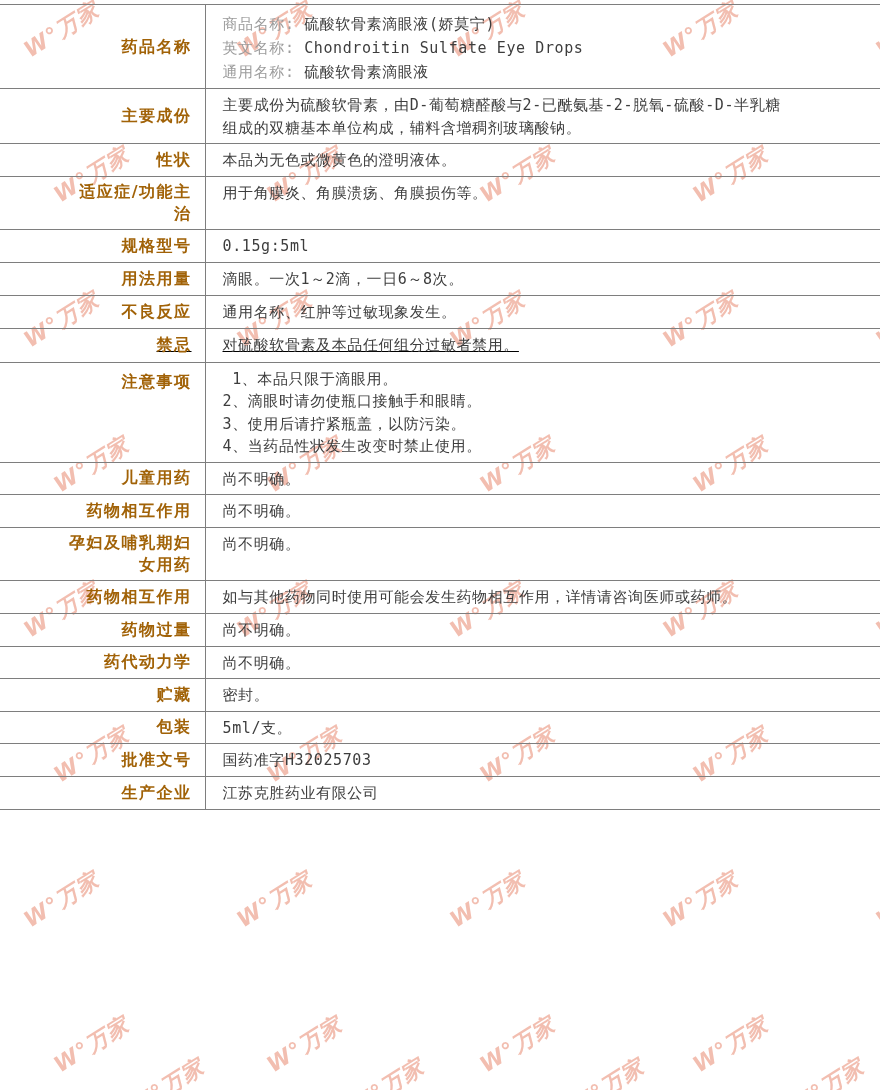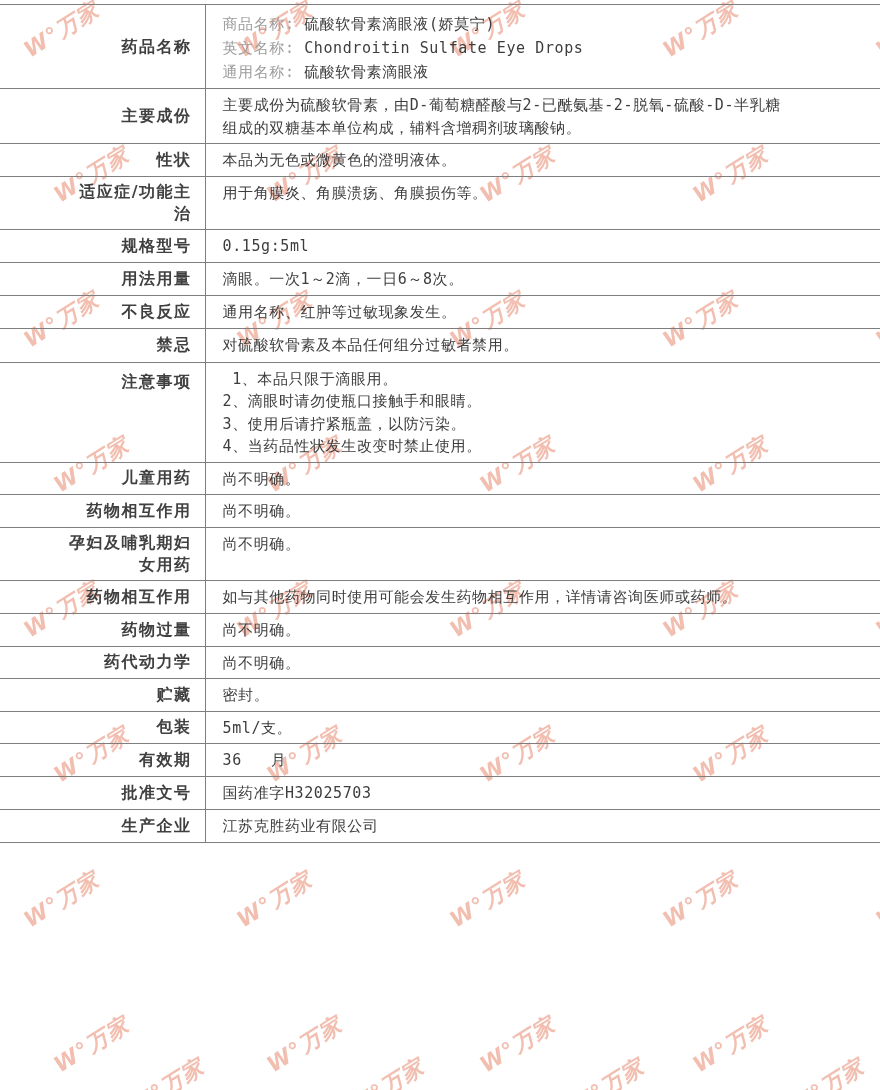--- a/index.html
+++ b/index.html
@@ -21,21 +21,21 @@
     table-layout:fixed;
   }
   table.drug{border-top:1px solid #7e7e7e;border-bottom:1px solid #7e7e7e;}
   table.drug tr{border-bottom:1px solid #7e7e7e;}
   td{box-sizing:border-box;}
   td.label{
     width:205px;border-right:1px solid #7e7e7e;
     text-align:right;vertical-align:middle;
     padding:4px 13px 4px 0;
     font-weight:bold;font-size:16px;letter-spacing:1.5px;line-height:22px;
-    color:#404040;white-space:pre-line;
+    color:#a16207;white-space:pre-line;
   }
   td.label.vtop{vertical-align:top;padding-top:8px;}
   td.content{
     vertical-align:top;
     padding:5px 24px 4px 17px;
     font-size:15px;letter-spacing:.6px;line-height:22.5px;color:#3d3d3d;
     white-space:pre-wrap;
     font-family:"DejaVu Sans Mono","DejaVu Serif","DejaVu Sans",monospace;
   }
   td.content.namecell{padding-top:7px;}
@@ -115,21 +115,21 @@
           <td class="content">0.15g:5ml</td>
         </tr>
         <tr style="height: 33px;">
           <td class="label">用法用量</td>
           <td class="content">滴眼。一次1～2滴，一日6～8次。</td>
         </tr>
         <tr style="height: 33px;">
           <td class="label">不良反应</td>
           <td class="content">通用名称、红肿等过敏现象发生。</td>
         </tr>
-        <tr style="height: 34px;">
+        <tr style="height: 34px; text-decoration: underline;">
           <td class="label">禁忌</td>
           <td class="content">对硫酸软骨素及本品任何组分过敏者禁用。</td>
         </tr>
         <tr style="height: 92px;">
           <td class="label vtop">注意事项</td>
           <td class="content"> 1、本品只限于滴眼用。
 2、滴眼时请勿使瓶口接触手和眼睛。
 3、使用后请拧紧瓶盖，以防污染。
 4、当药品性状发生改变时禁止使用。</td>
         </tr>
@@ -160,24 +160,20 @@
         </tr>
         <tr style="height: 32px;">
           <td class="label">贮藏</td>
           <td class="content">密封。</td>
         </tr>
         <tr style="height: 32px;">
           <td class="label">包装</td>
           <td class="content">5ml/支。</td>
         </tr>
         <tr style="height: 33px;">
-          <td class="label">有效期</td>
-          <td class="content">36   月</td>
-        </tr>
-        <tr style="height: 33px;">
           <td class="label">批准文号</td>
           <td class="content">国药准字H32025703</td>
         </tr>
         <tr style="height: 33px;">
           <td class="label">生产企业</td>
           <td class="content">江苏克胜药业有限公司</td>
         </tr>
       </tbody>
   </table>
 </div>

